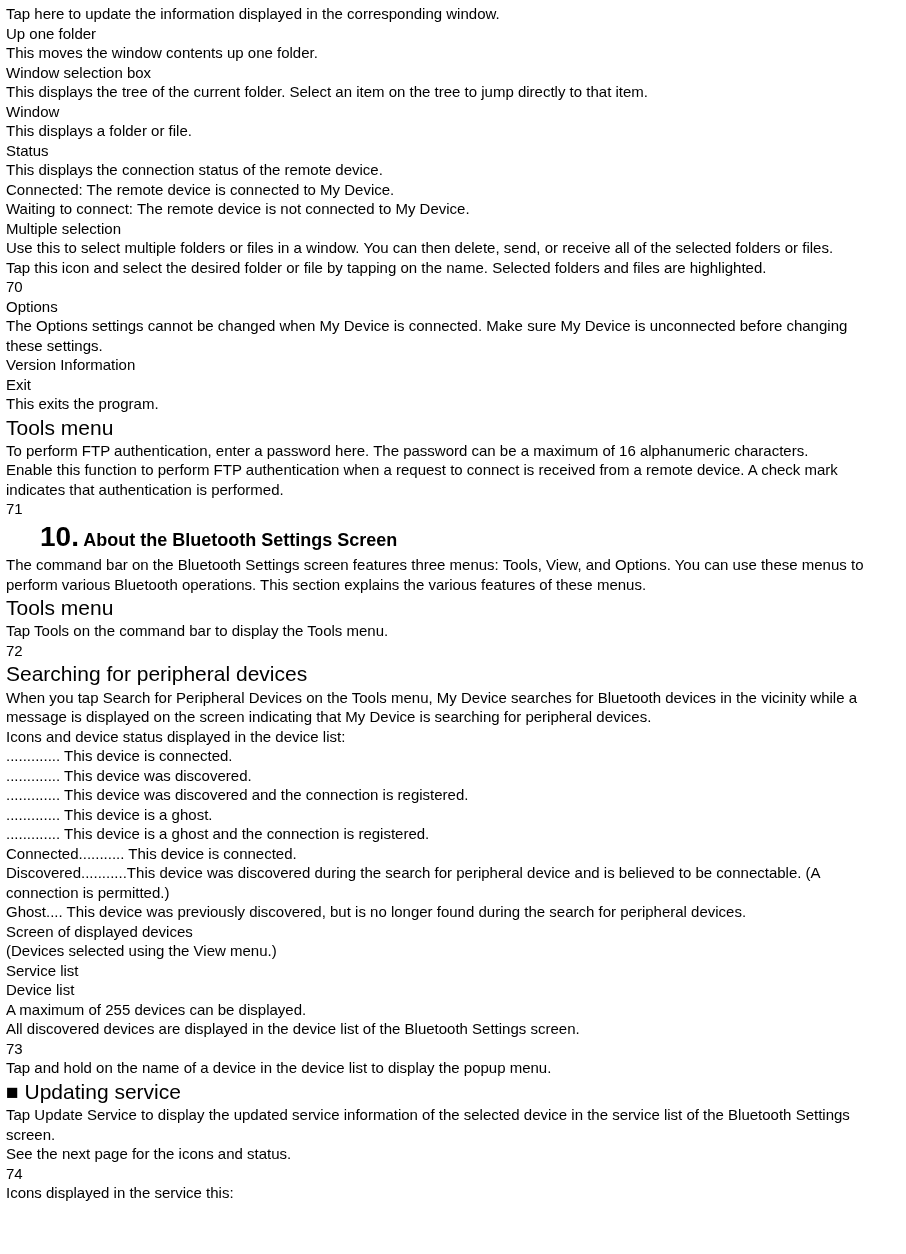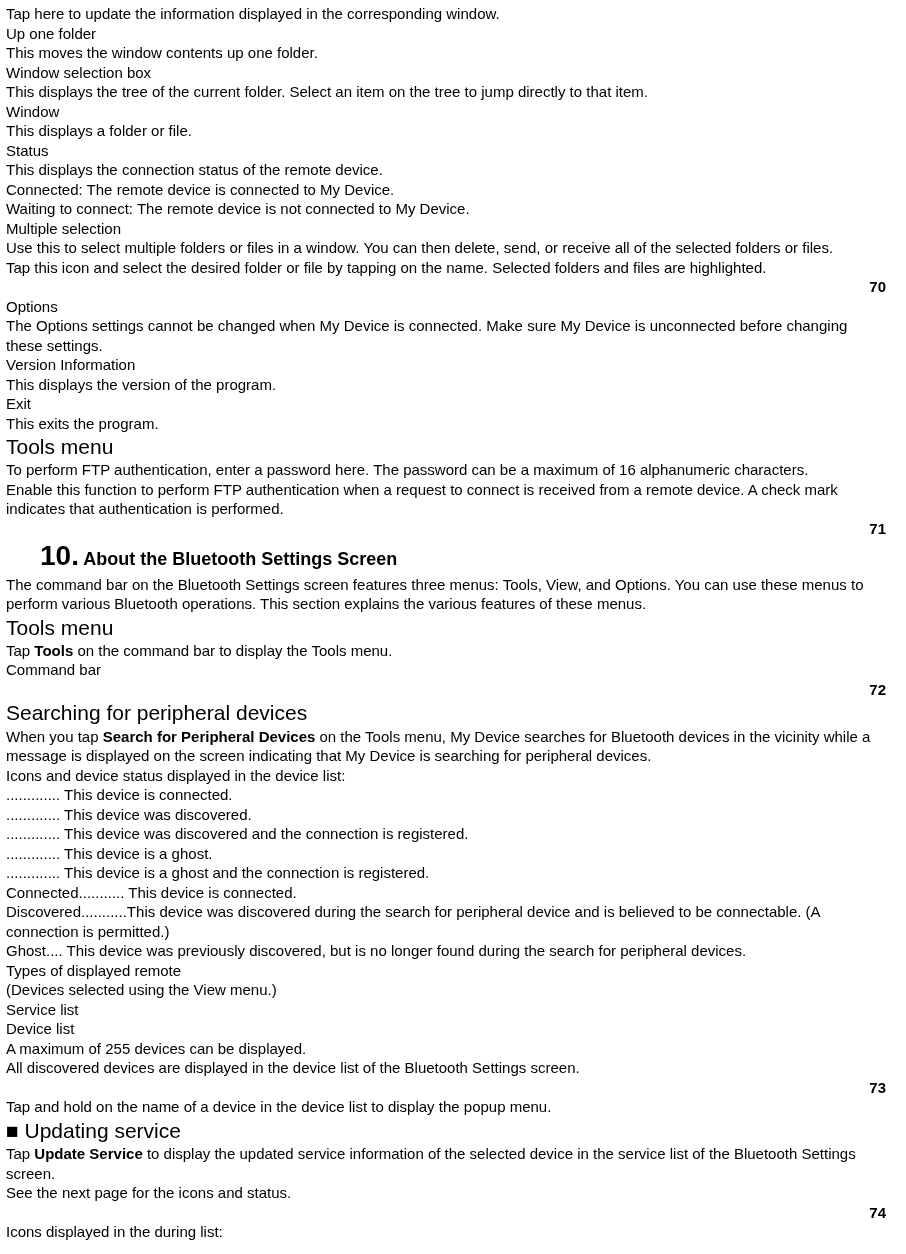--- a/index.html
+++ b/index.html
@@ -9,21 +9,21 @@
     font-family: Arial, Helvetica, sans-serif;
     font-size: 15px;
     color: #000;
     line-height: 1.3;
     width: 906px;
   }
   .content {
     padding: 4px 20px 10px 6px;
   }
   .line { margin: 0; }
-  .bold { font-weight: bold; text-align: right; }
+  .bold { font-weight: normal; }
   .h-medium { font-size: 21px; font-weight: 400; }
   .h-chapter-num { font-size: 28px; font-weight: bold; display: inline; margin-left: 34px; }
   .h-chapter-title { font-size: 18px; font-weight: bold; display: inline; }
 </style>
 </head>
 <body>
 
 <div class="content">
 
   <div id="block1">
@@ -38,21 +38,20 @@
       <div class="line ">This displays the connection status of the remote device.</div>
       <div class="line ">Connected: The remote device is connected to My Device.</div>
       <div class="line ">Waiting to connect: The remote device is not connected to My Device.</div>
       <div class="line ">Multiple selection</div>
       <div class="line ">Use this to select multiple folders or files in a window. You can then delete, send, or receive all of the selected folders or files.</div>
       <div class="line ">Tap this icon and select the desired folder or file by tapping on the name. Selected folders and files are highlighted.</div>
       <div class="line bold">70</div>
       <div class="line ">Options</div>
       <div class="line ">The Options settings cannot be changed when My Device is connected. Make sure My Device is unconnected before changing these settings.</div>
       <div class="line ">Version Information</div>
-      <div class="line ">This displays the version of the program.</div>
       <div class="line ">Exit</div>
       <div class="line ">This exits the program.</div>
       <div class="line h-medium">Tools menu</div>
       <div class="line ">To perform FTP authentication, enter a password here. The password can be a maximum of 16 alphanumeric characters.</div>
       <div class="line ">Enable this function to perform FTP authentication when a request to connect is received from a remote device. A check mark indicates that authentication is performed.</div>
       <div class="line bold">71</div>
     </div>
 
   <div class="line">
     <span class="h-chapter-num">10.</span><span class="h-chapter-title"> About the Bluetooth Settings Screen</span>
@@ -61,53 +60,52 @@
   <div id="block2">
       <div class="line ">The command bar on the Bluetooth Settings screen features three menus: Tools, View, and Options. You can use these menus to perform various Bluetooth operations. This section explains the various features of these menus.</div>
       <div class="line h-medium">Tools menu</div>
     </div>
 
   <div class="line">
     <span>Tap </span><span class="bold">Tools</span><span> on the command bar to display the Tools menu.</span>
   </div>
 
   <div id="block3">
-      <div class="line ">Command bar</div>
       <div class="line bold">72</div>
       <div class="line h-medium">Searching for peripheral devices</div>
     </div>
 
   <div class="line">
     <span>When you tap </span><span class="bold">Search for Peripheral Devices</span><span> on the Tools menu, My Device searches for Bluetooth devices in the vicinity while a message is displayed on the screen indicating that My Device is searching for peripheral devices.</span>
   </div>
 
   <div id="block4">
       <div class="line ">Icons and device status displayed in the device list:</div>
       <div class="line ">............. This device is connected.</div>
       <div class="line ">............. This device was discovered.</div>
       <div class="line ">............. This device was discovered and the connection is registered.</div>
       <div class="line ">............. This device is a ghost.</div>
       <div class="line ">............. This device is a ghost and the connection is registered.</div>
       <div class="line ">Connected........... This device is connected.</div>
       <div class="line ">Discovered...........This device was discovered during the search for peripheral device and is believed to be connectable. (A connection is permitted.)</div>
       <div class="line ">Ghost.... This device was previously discovered, but is no longer found during the search for peripheral devices.</div>
-      <div class="line ">Types of displayed remote</div>
+      <div class="line ">Screen of displayed devices</div>
       <div class="line ">(Devices selected using the View menu.)</div>
       <div class="line ">Service list</div>
       <div class="line ">Device list</div>
       <div class="line ">A maximum of 255 devices can be displayed.</div>
       <div class="line ">All discovered devices are displayed in the device list of the Bluetooth Settings screen.</div>
       <div class="line bold">73</div>
       <div class="line ">Tap and hold on the name of a device in the device list to display the popup menu.</div>
       <div class="line h-medium">■ Updating service</div>
     </div>
 
   <div class="line">
     <span>Tap </span><span class="bold">Update Service</span><span> to display the updated service information of the selected device in the service list of the Bluetooth Settings screen.</span>
   </div>
 
   <div id="block5">
       <div class="line ">See the next page for the icons and status.</div>
       <div class="line bold">74</div>
-      <div class="line ">Icons displayed in the during list:</div>
+      <div class="line ">Icons displayed in the service this:</div>
     </div>
 
 </div>
 
 </body></html>

